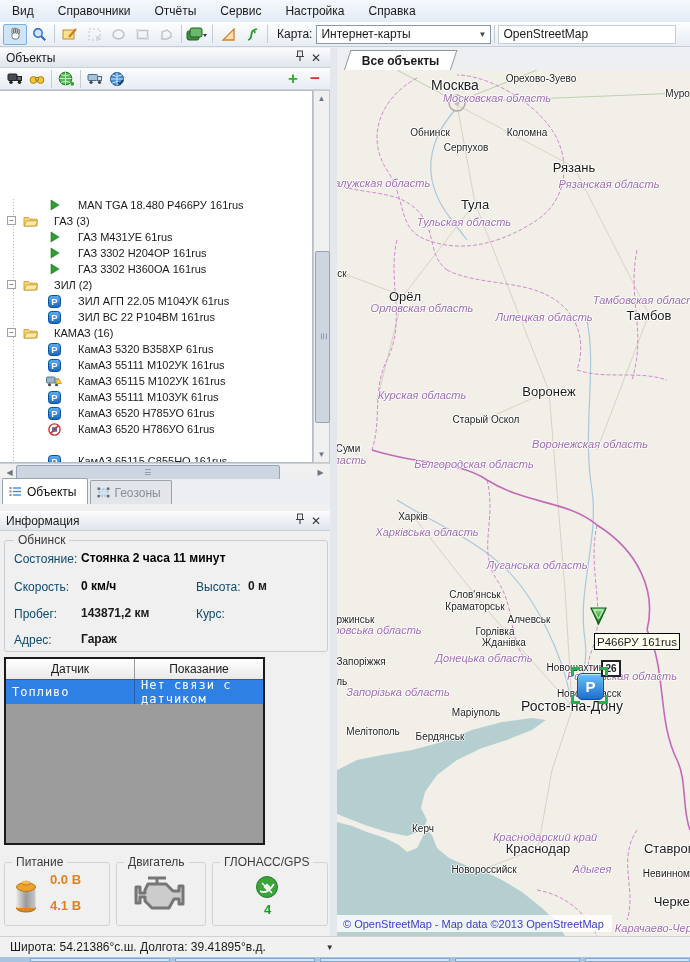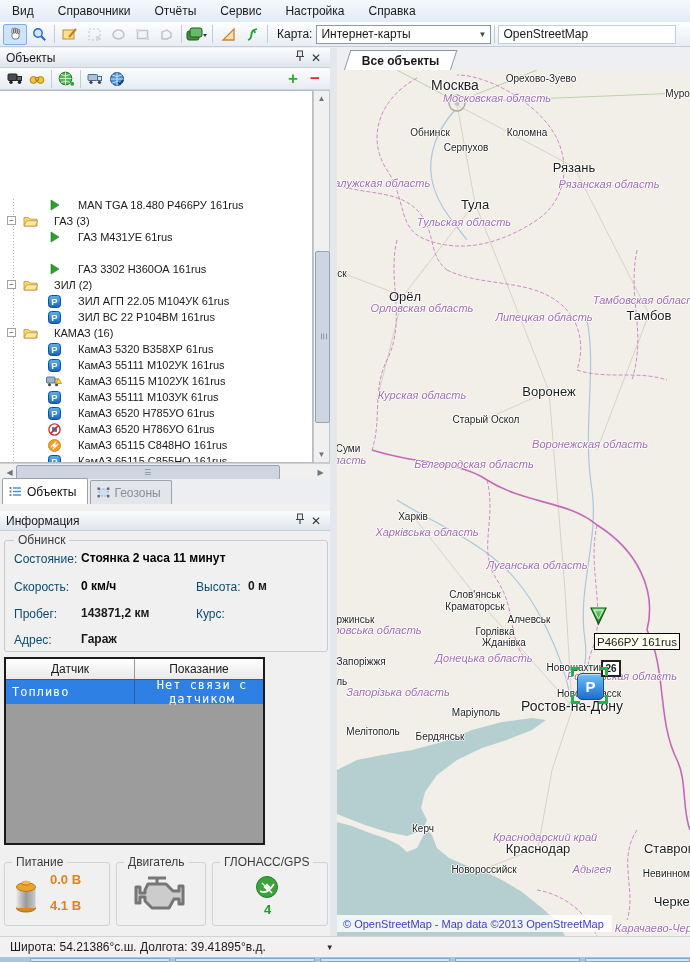--- a/index.html
+++ b/index.html
@@ -62,21 +62,21 @@
   .tab.active{background:#fff;color:#111;height:25px;}
   .tab .ic{margin-right:5px;display:inline-flex;}
   
   .fieldset{position:absolute;border:1px solid #c9ccd1;border-radius:3px;}
   .legend{position:absolute;background:#f0f0f0;padding:0 4px;color:#3c3c3c;}
   .ilabel{position:absolute;color:#0c4a6e;}
   .ival{position:absolute;font-weight:bold;}
   .blue{color:#000000;}
   
   .stable{position:absolute;left:4px;top:657px;width:261px;height:188px;border:2px solid #1a1a1a;
-    background:#9c9c9c;box-sizing:border-box;text-align:center;}
+    background:#9c9c9c;box-sizing:border-box;}
   .sthead{display:flex;height:20px;background:linear-gradient(#ffffff,#e9e9e9);border-bottom:1px solid #555;}
   .sthead div{flex:1;display:flex;align-items:center;justify-content:center;border-right:1px solid #999;}
   .sthead div:last-child{border-right:none;}
   .strow{display:flex;height:24px;background:#2e80e4;color:#fff;
     font-family:"DejaVu Sans Mono","Liberation Mono",monospace;font-size:12px;letter-spacing:1px;}
   .strow div{flex:1;display:flex;align-items:center;padding-left:6px;border-right:1px solid rgba(0,0,0,.25);box-sizing:border-box;}
   .strow div:last-child{border-right:none;}
   
   .gauge{position:absolute;top:862px;height:62px;border:1px solid #cfd2d6;border-radius:3px;}
   .gval{color:#e0821c;font-weight:bold;font-size:13px;position:absolute;}
@@ -308,20 +308,29 @@
      </div>
       <div class="trow" style="top:138px">
 
        <span class="ticon" style="position:absolute;left:46px">
           <svg width="12" height="12" viewBox="0 0 12 12">
             <polygon points="3,1 11,6 3,11" fill="#2ca02c" stroke="#1a7a1a" stroke-width="0.6"></polygon>
           </svg>
         </span>
        <span class="tlabel" style="position:absolute;left:64px">ГАЗ  М431УЕ 61rus</span>
      </div>
+      <div class="trow" style="top:154px">
+
+       <span class="ticon" style="position:absolute;left:46px">
+          <svg width="12" height="12" viewBox="0 0 12 12">
+            <polygon points="3,1 11,6 3,11" fill="#2ca02c" stroke="#1a7a1a" stroke-width="0.6"></polygon>
+          </svg>
+        </span>
+       <span class="tlabel" style="position:absolute;left:64px">ГАЗ 3302 Н204ОР 161rus</span>
+     </div>
       <div class="trow" style="top:170px">
 
        <span class="ticon" style="position:absolute;left:46px">
           <svg width="12" height="12" viewBox="0 0 12 12">
             <polygon points="3,1 11,6 3,11" fill="#2ca02c" stroke="#1a7a1a" stroke-width="0.6"></polygon>
           </svg>
         </span>
        <span class="tlabel" style="position:absolute;left:64px">ГАЗ 3302 Н360ОА 161rus</span>
      </div>
       <div class="trow" style="top:186px">
@@ -420,31 +429,20 @@
       <div class="trow" style="top:330px">
 
        <span class="ticon" style="position:absolute;left:46px">
           <svg width="13" height="13" viewBox="0 0 13 13">
             <circle cx="6.5" cy="6.5" r="5.6" fill="#fff" stroke="#d03030" stroke-width="1.4"></circle>
             <rect x="4" y="4.2" width="5" height="4.6" fill="#3a78c8"></rect>
             <line x1="2.4" y1="10.6" x2="10.6" y2="2.4" stroke="#d03030" stroke-width="1.5"></line>
           </svg>
         </span>
        <span class="tlabel" style="position:absolute;left:64px">КамАЗ 6520 Н786УО 61rus</span>
-     </div>
-      <div class="trow" style="top:346px">
-
-       <span class="ticon" style="position:absolute;left:46px">
-          <svg width="13" height="13" viewBox="0 0 13 13">
-            <circle cx="6.5" cy="6.5" r="6" fill="#f0a028" stroke="#c07818" stroke-width="0.8"></circle>
-            <rect x="5" y="5" width="3.2" height="3.2" fill="#fff" transform="rotate(45 6.5 6.5)"></rect>
-            <path d="M2.8,8.2 L8.2,2.8 M4.8,10.2 L10.2,4.8" stroke="#fff" stroke-width="1.1"></path>
-          </svg>
-        </span>
-       <span class="tlabel" style="position:absolute;left:64px">КамАЗ 65115 С848НО 161rus</span>
      </div>
       <div class="trow" style="top:362px">
 
        <span class="ticon" style="position:absolute;left:46px">
           <svg width="13" height="13" viewBox="0 0 13 13">
             <rect x="0.5" y="0.5" width="12" height="12" rx="3" fill="url(#pg)" stroke="#0b4f9e"></rect>
             <text x="6.5" y="10" font-size="9.5" font-weight="bold" fill="#fff" text-anchor="middle" font-family="Liberation Sans,sans-serif">P</text>
           </svg>
         </span>
        <span class="tlabel" style="position:absolute;left:64px">КамАЗ 65115 С855НО 161rus</span>

